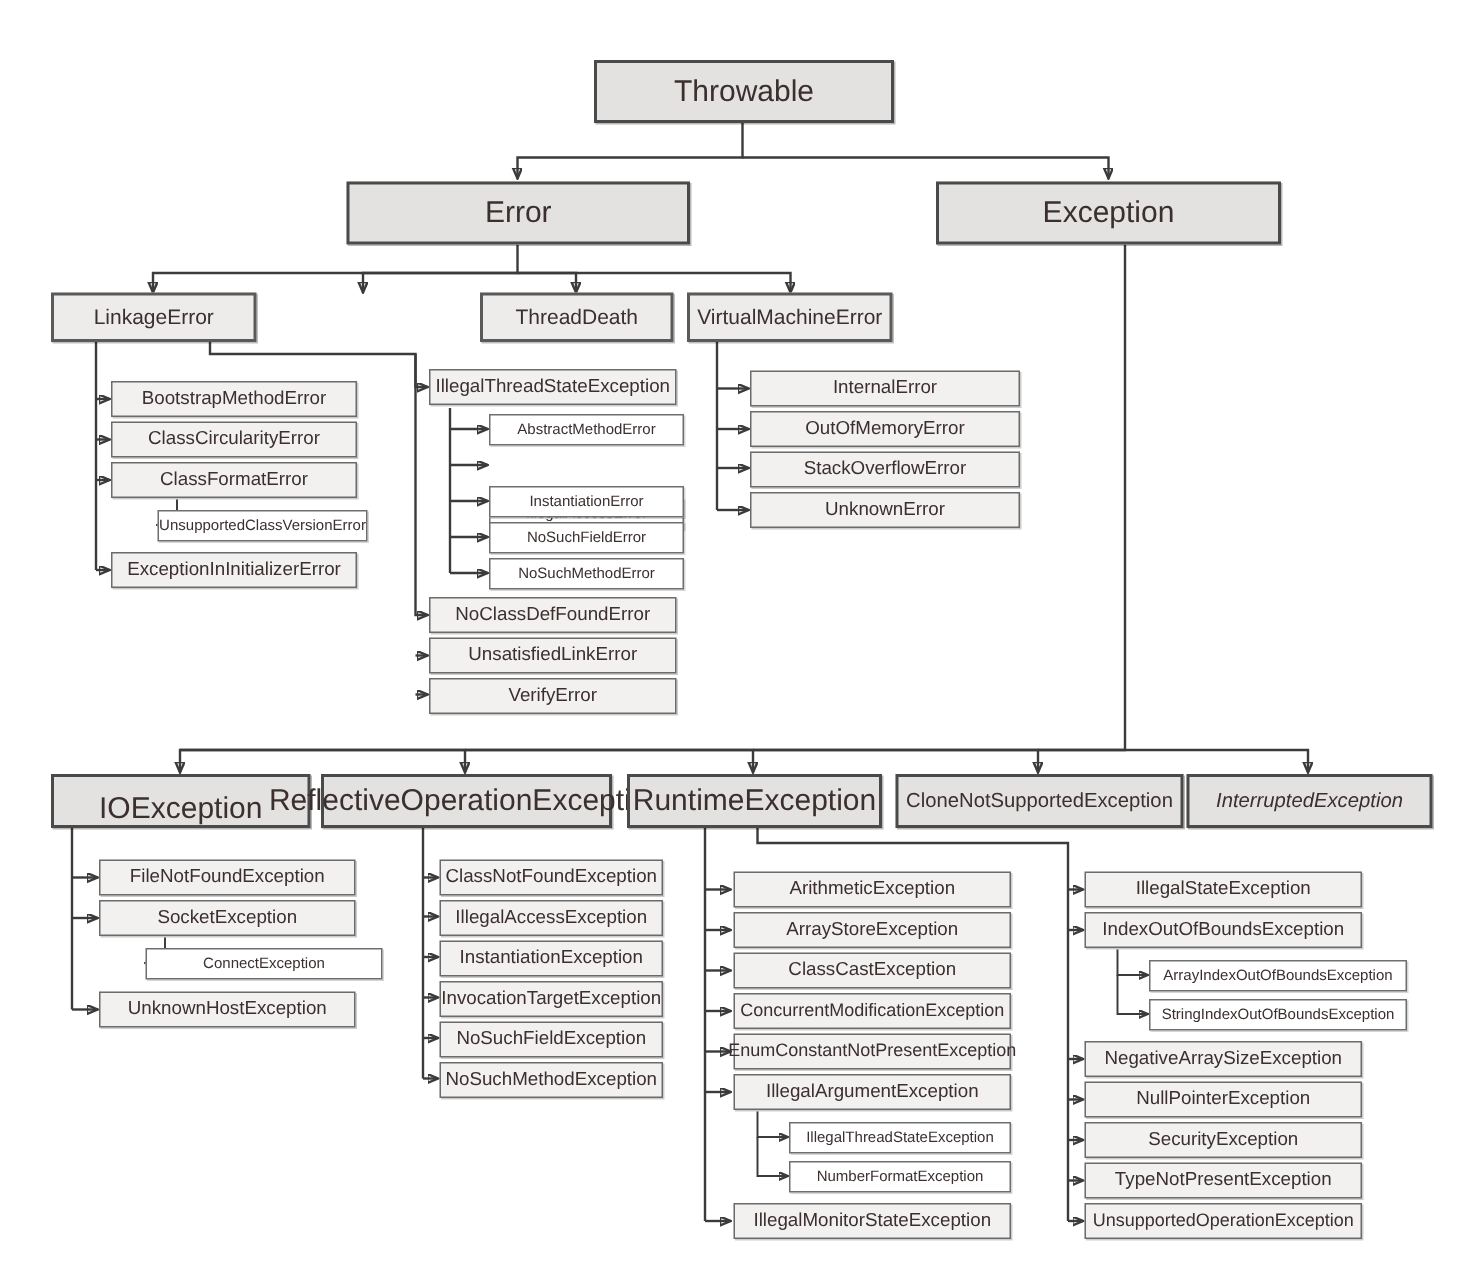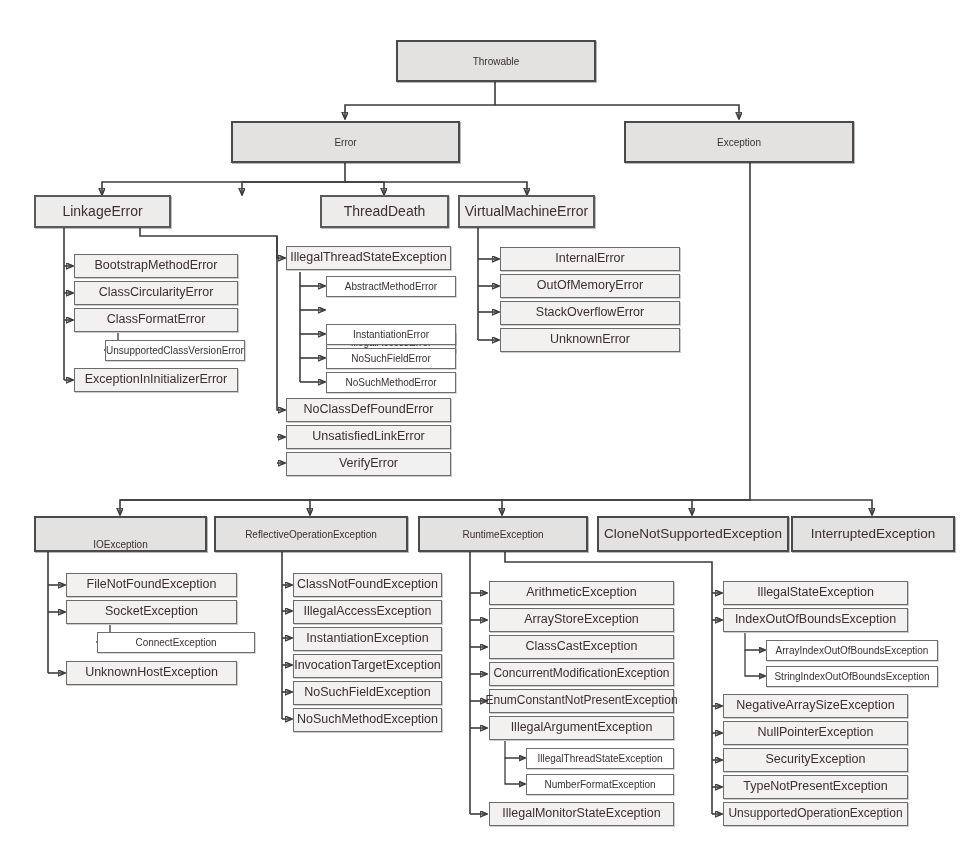--- a/index.html
+++ b/index.html
@@ -29,21 +29,21 @@
     text-align: center;
     color: #3b2f2f;
     line-height: 1.1;
     white-space: nowrap;
     z-index: 2;
   }
   
   .lvl1 {
     background: #e3e2e0;
     border: 2px solid #4a4a4a;
-    font-size: 10px;
+    font-size: 20px;
     box-shadow: 1px 1px 0 rgba(0,0,0,0.28);
   }
   .lvl2 {
     background: #edeceb;
     border: 2px solid #5a5a5a;
     font-size: 14px;
     box-shadow: 1px 1px 0 rgba(0,0,0,0.25);
   }
   
   .lvl3 {
@@ -255,21 +255,21 @@
   </div>
   <div class="node lvl1" style="left:214px; top:516px; width:194px; height:36px;">
     <span>ReflectiveOperationException</span>
   </div>
   <div class="node lvl1" style="left:418px; top:516px; width:170px; height:36px;">
     <span>RuntimeException</span>
   </div>
   <div class="node lvl1" style="left:597px; top:516px; width:192px; height:36px; font-size:13.5px;">
     <span>CloneNotSupportedException</span>
   </div>
-  <div class="node lvl1" style="left:791px; top:516px; width:164px; height:36px; font-size:13.5px;">
+  <div class="node lvl1" style="left:791px; top:516px; width:164px; height:36px; font-size:13.5px;font-style:italic;">
     <span>InterruptedException</span>
   </div>
 
   <div class="node lvl3" style="left:66px; top:573px; width:171px; height:24px;">
     <span>FileNotFoundException</span>
   </div>
   <div class="node lvl3" style="left:66px; top:600px; width:171px; height:24px;">
     <span>SocketException</span>
   </div>
   <div class="node lvl4" style="left:97px; top:632px; width:158px; height:21px;">

